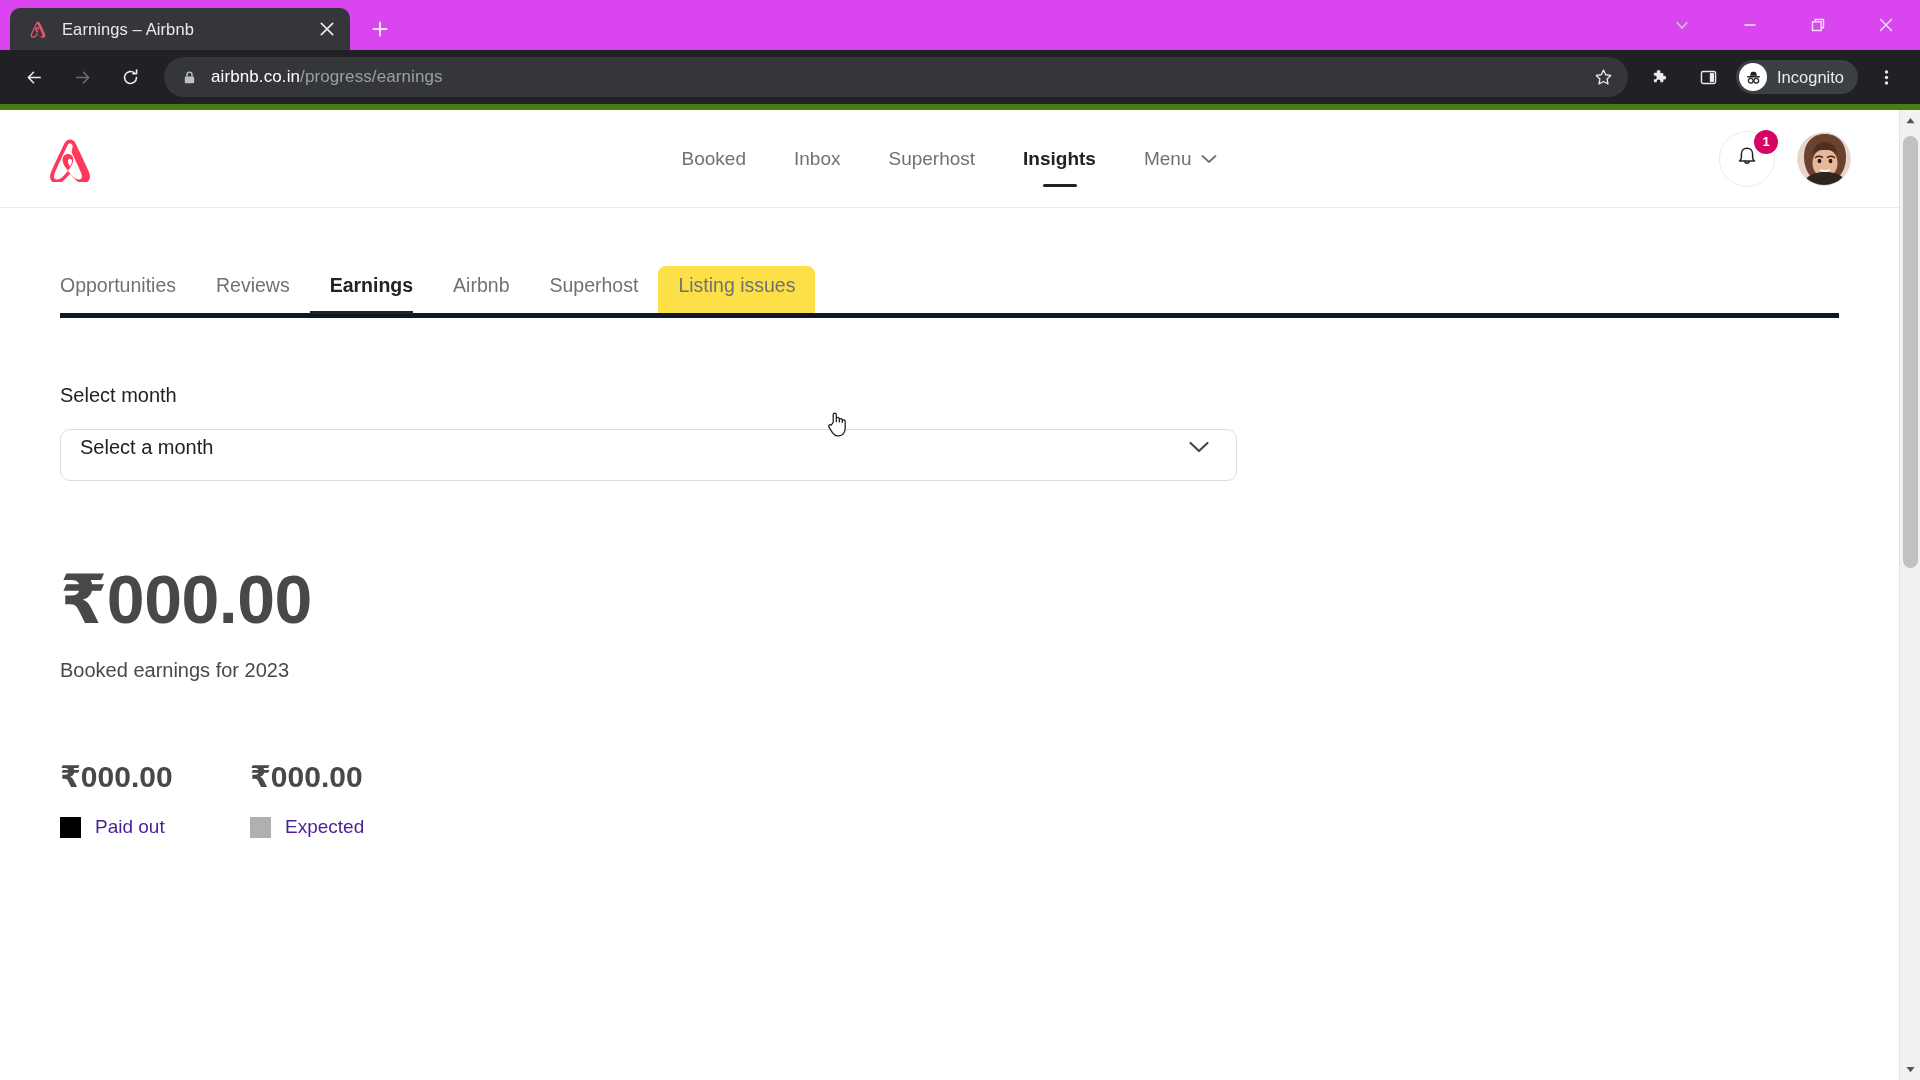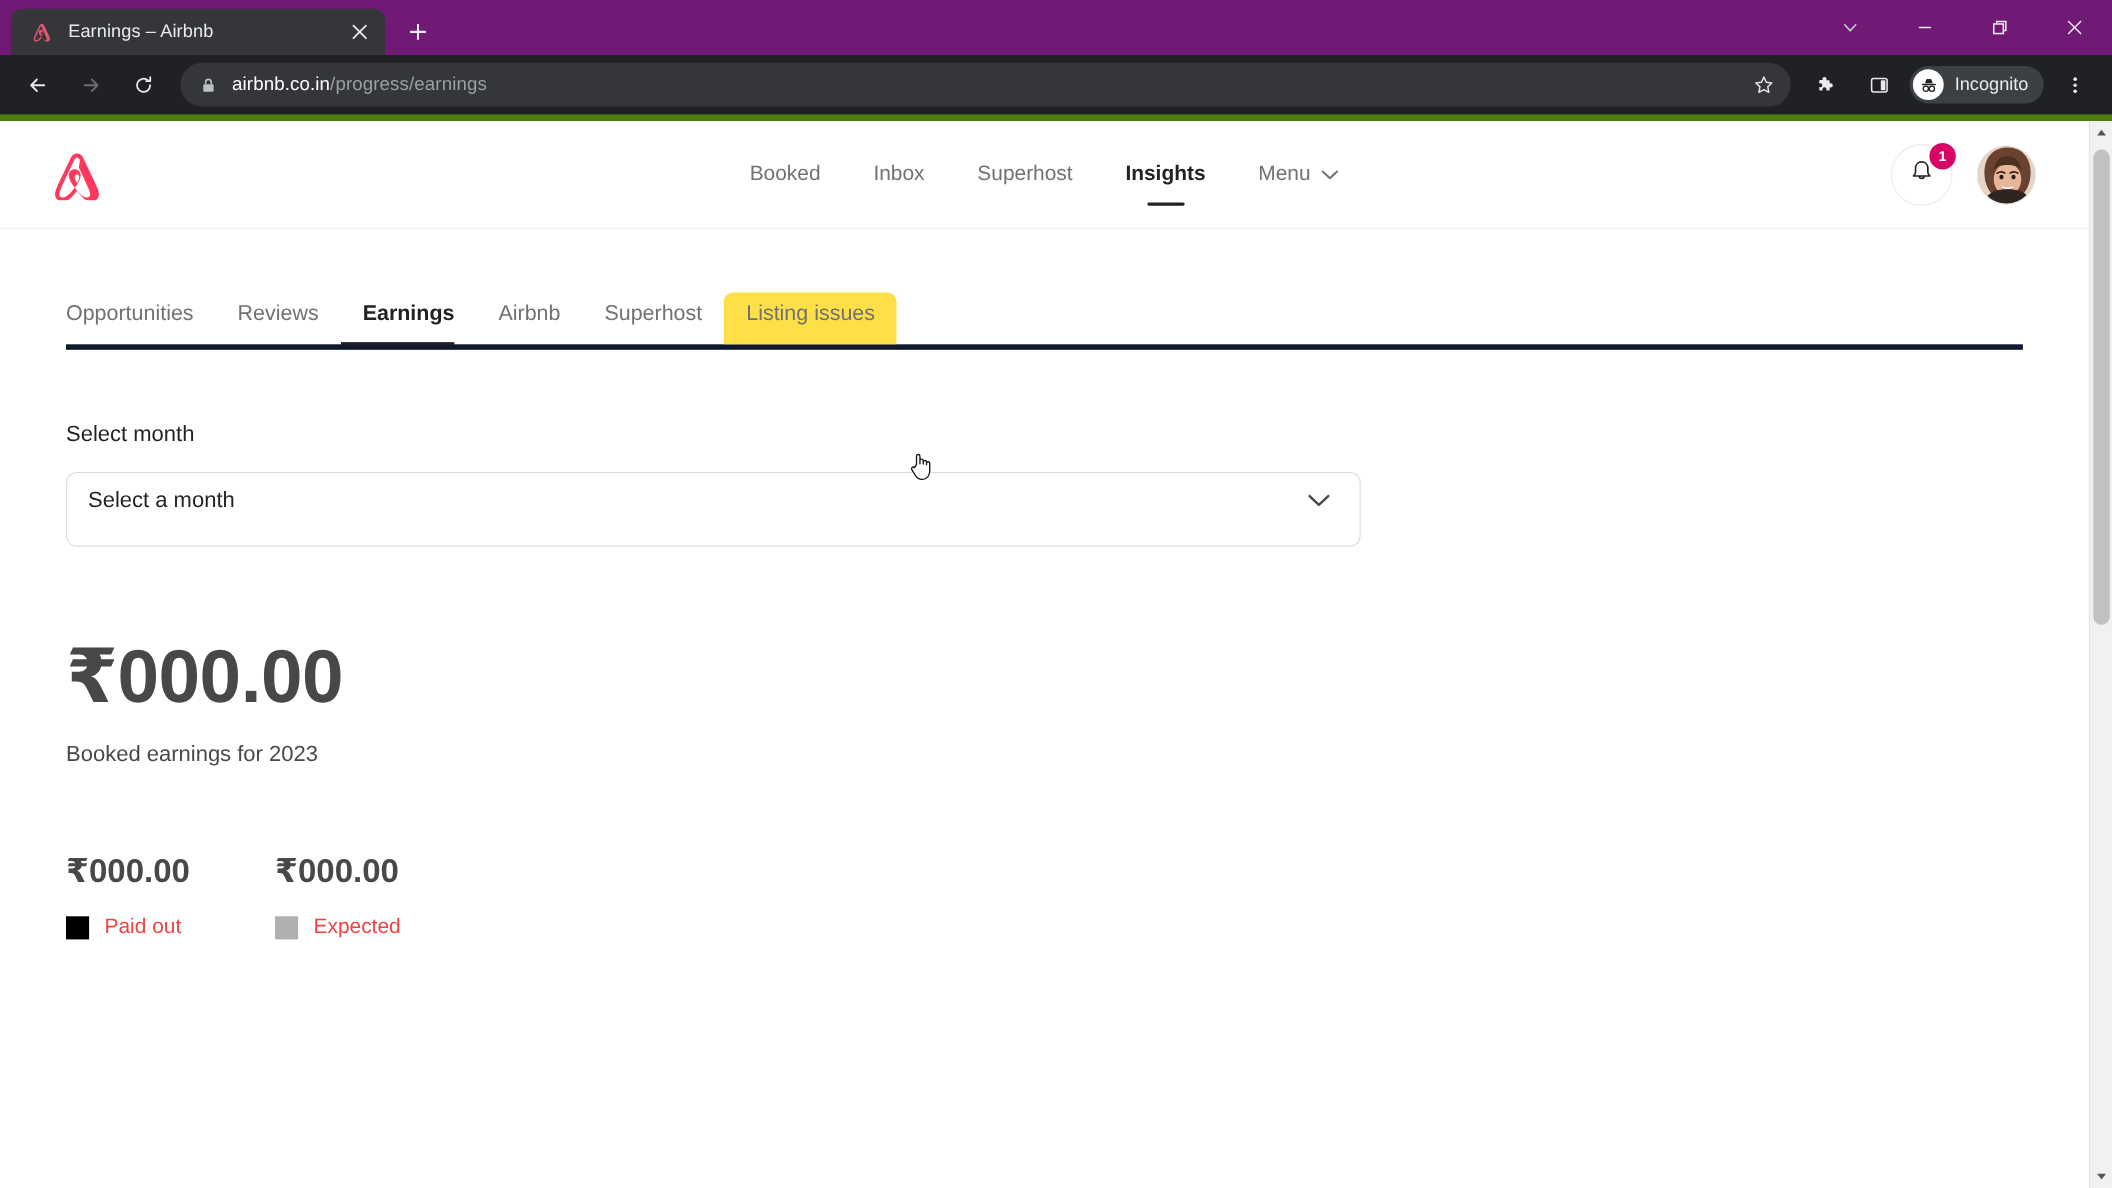--- a/index.html
+++ b/index.html
@@ -10,21 +10,21 @@
     overflow: hidden;
     font-family: "Liberation Sans", "DejaVu Sans", sans-serif;
     background: #ffffff;
   }
 
   
   .browser { width: 1920px; height: 1080px; position: relative; background: #202124; }
 
   .tabstrip {
     height: 50px;
-    background: #701a75;
+    background: #d946ef;
     display: flex;
     align-items: flex-end;
     padding-left: 10px;
     position: relative;
   }
   .tab {
     width: 340px;
     height: 42px;
     background: #35363a;
     border-radius: 10px 10px 0 0;
@@ -269,21 +269,21 @@
 
   
   .field-label {
     margin-top: 66px;
     font-size: 20px;
     color: #222222;
   }
   .select {
     margin-top: 22px;
     width: 1177px;
-    height: 68px;
+    height: 52px;
     border: 1px solid #dddddd;
     border-radius: 10px;
     display: flex;
     align-items: center;
     padding: 0 26px 16px 19px;
     background: #ffffff;
   }
   .select-value {
     flex: 1;
     font-size: 20px;
@@ -319,21 +319,21 @@
     color: #484848;
     line-height: 1;
   }
   .legend-row {
     margin-top: 24px;
     display: flex;
     align-items: center;
     gap: 14px;
   }
   .swatch { width: 21px; height: 21px; flex: none; }
-  .legend-label { font-size: 19px; color: #ef4444; }
+  .legend-label { font-size: 19px; color: #4c1d95; }
 
   
   .scrollbar {
     position: absolute;
     right: 0; top: 0;
     width: 21px;
     height: 970px;
     background: #f1f1f1;
     border-left: 1px solid #e3e3e3;
   }

